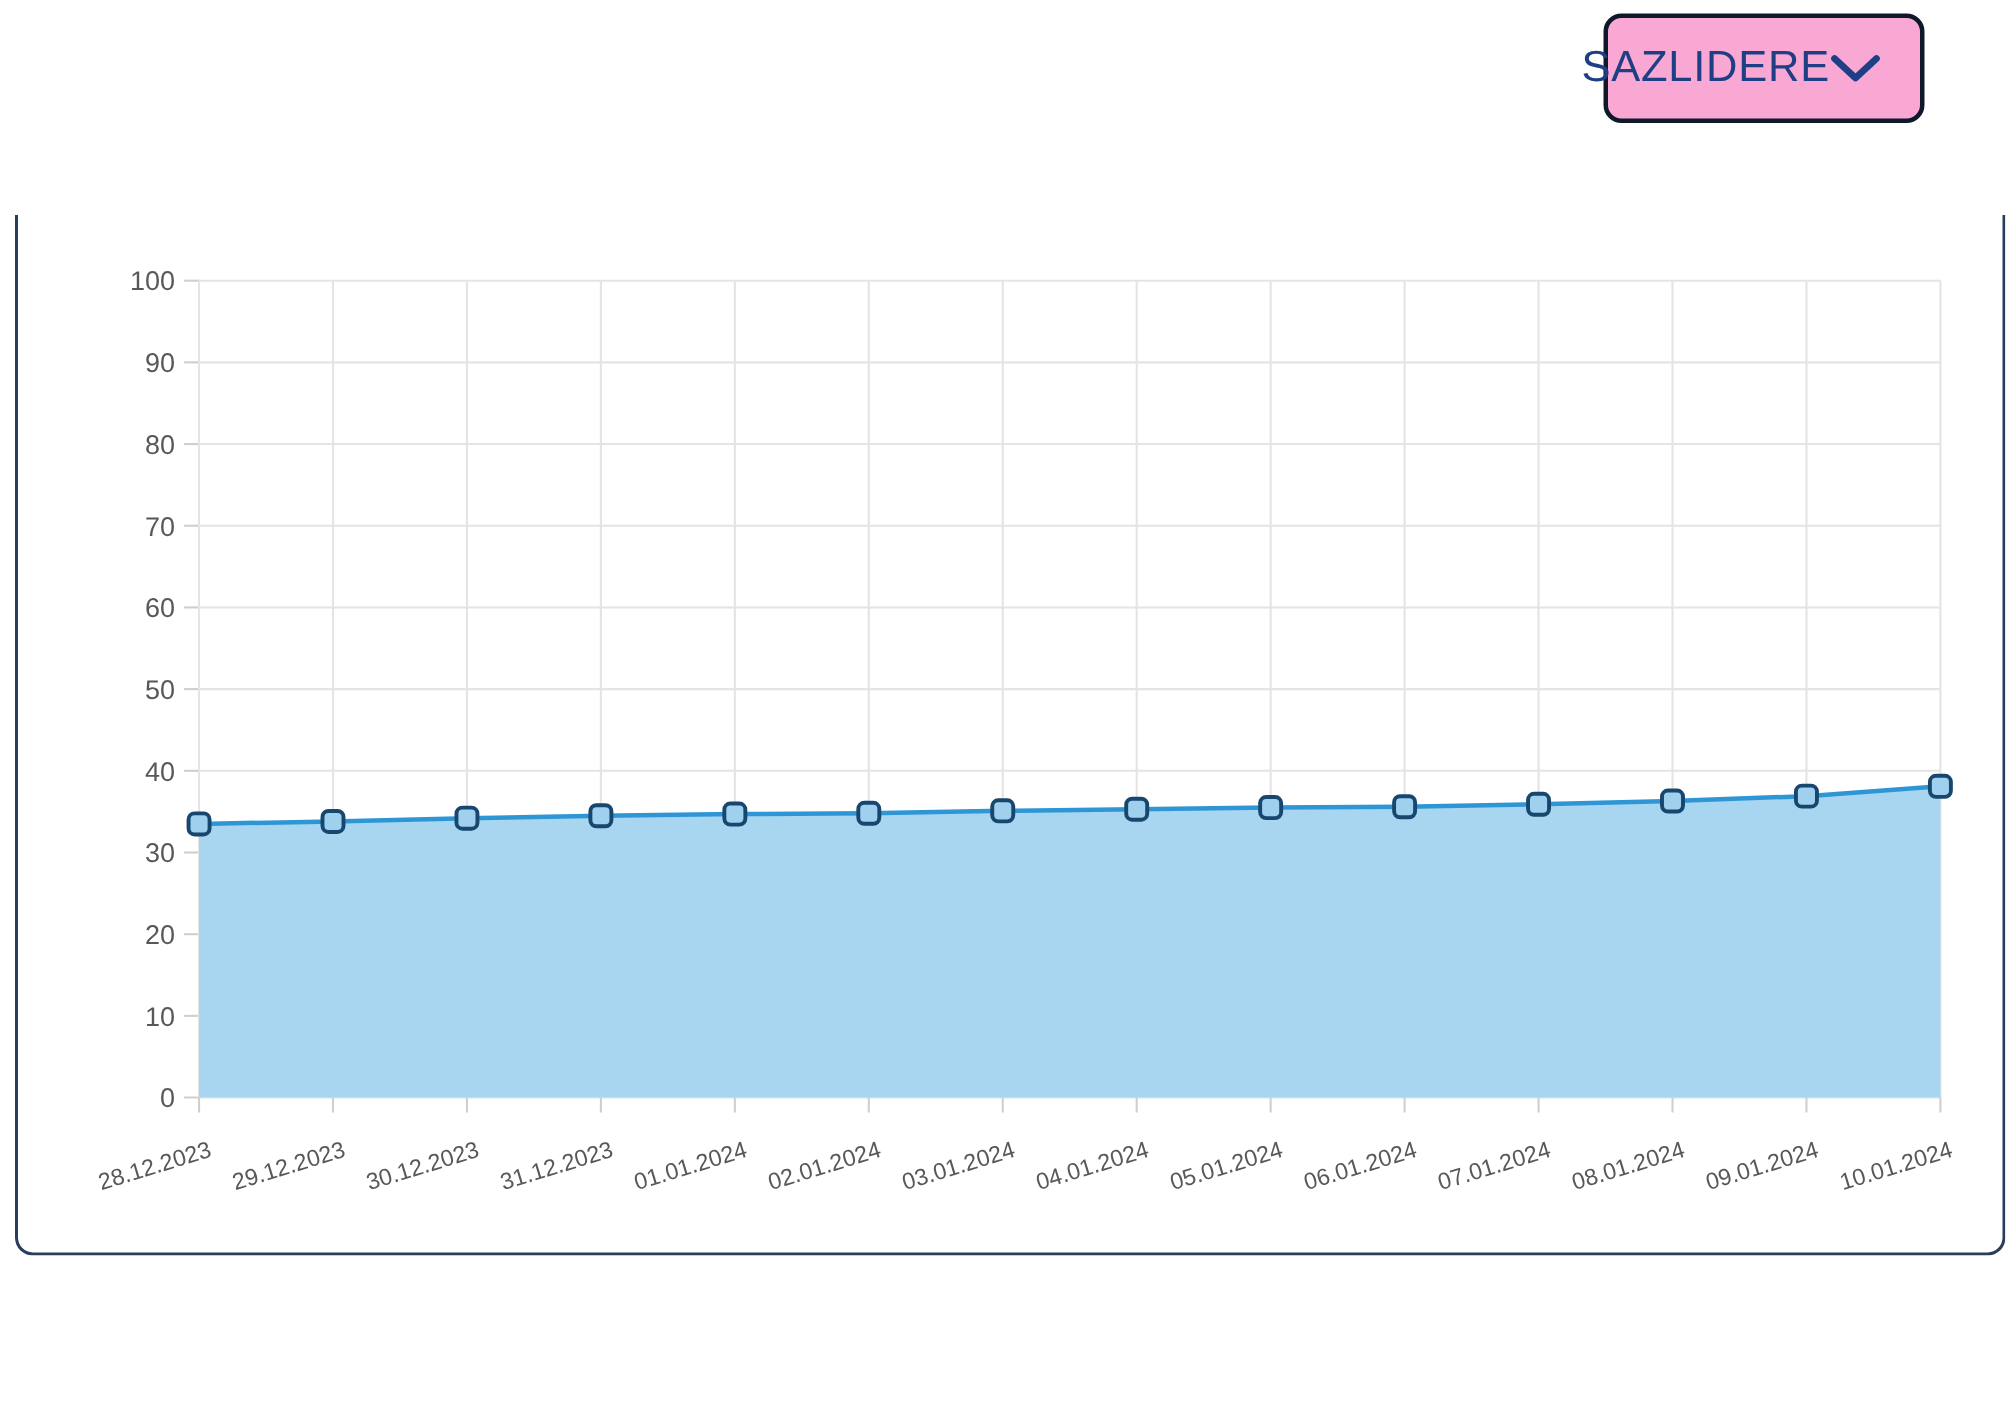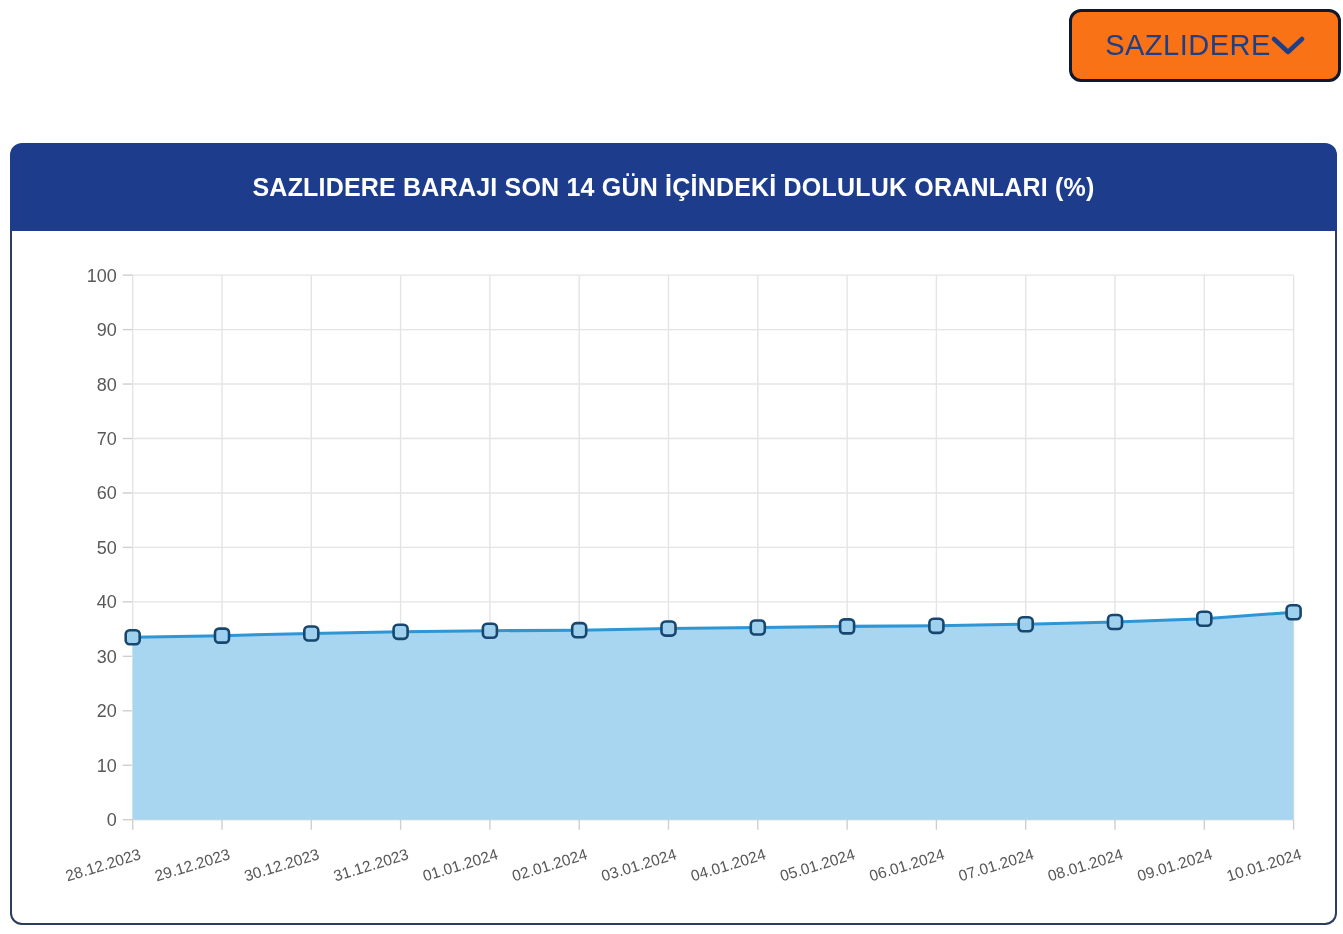--- a/index.html
+++ b/index.html
@@ -8,26 +8,26 @@
     background: #ffffff;
     font-family: "Liberation Sans", sans-serif;
     overflow: hidden;
   }
   .page { position: relative; width: 1343px; height: 934px; }
 
   
   .dropdown {
     position: absolute;
     top: 9px; left: 1069px;
-    width: 272px; height: 73px;
+    width: 214px; height: 73px;
     box-sizing: border-box;
     border: 3px solid var(--dropdown-border, #10182b);
     border-radius: 12px;
-    background: #f97316;
-    display: flex; align-items: center; justify-content: center;
+    background: #f9a8d4;
+    display: flex; align-items: center; justify-content: flex-end;
     padding: 0 26px;
     cursor: pointer;
   }
   .dropdown-label {
     font-size: 29px;
     letter-spacing: 0.5px;
     color: var(--dropdown-text, #1e3f85);
   }
   .chevron { width: 34px; height: 20px; flex: 0 0 auto; }
   .chevron path {
@@ -75,23 +75,20 @@
 <div class="page">
 
   <div class="dropdown">
     <span class="dropdown-label">SAZLIDERE</span>
     <svg class="chevron" viewBox="0 0 34 20">
       <path d="M3 3 L17 16 L31 3"></path>
     </svg>
   </div>
 
   <div class="card">
-    <div class="card-header">
-      <span class="card-title">SAZLIDERE BARAJI SON 14 GÜN İÇİNDEKİ DOLULUK ORANLARI (%)</span>
-    </div>
     <div class="card-body">
       <svg id="chart" viewBox="0 0 1323 690" preserveAspectRatio="none">
           <line x1="120.7" y1="587" x2="1281.6" y2="587" stroke="#e4e4e4" stroke-width="1.4"></line>
           <line x1="110.7" y1="587" x2="120.7" y2="587" stroke="#cfcfcf" stroke-width="1.4"></line>
           <text x="104.7" y="593.5" text-anchor="end" font-size="18" fill="#58585a">0</text>
           <line x1="120.7" y1="532.7" x2="1281.6" y2="532.7" stroke="#e4e4e4" stroke-width="1.4"></line>
           <line x1="110.7" y1="532.7" x2="120.7" y2="532.7" stroke="#cfcfcf" stroke-width="1.4"></line>
           <text x="104.7" y="539.2" text-anchor="end" font-size="18" fill="#58585a">10</text>
           <line x1="120.7" y1="478.4" x2="1281.6" y2="478.4" stroke="#e4e4e4" stroke-width="1.4"></line>
           <line x1="110.7" y1="478.4" x2="120.7" y2="478.4" stroke="#cfcfcf" stroke-width="1.4"></line>

